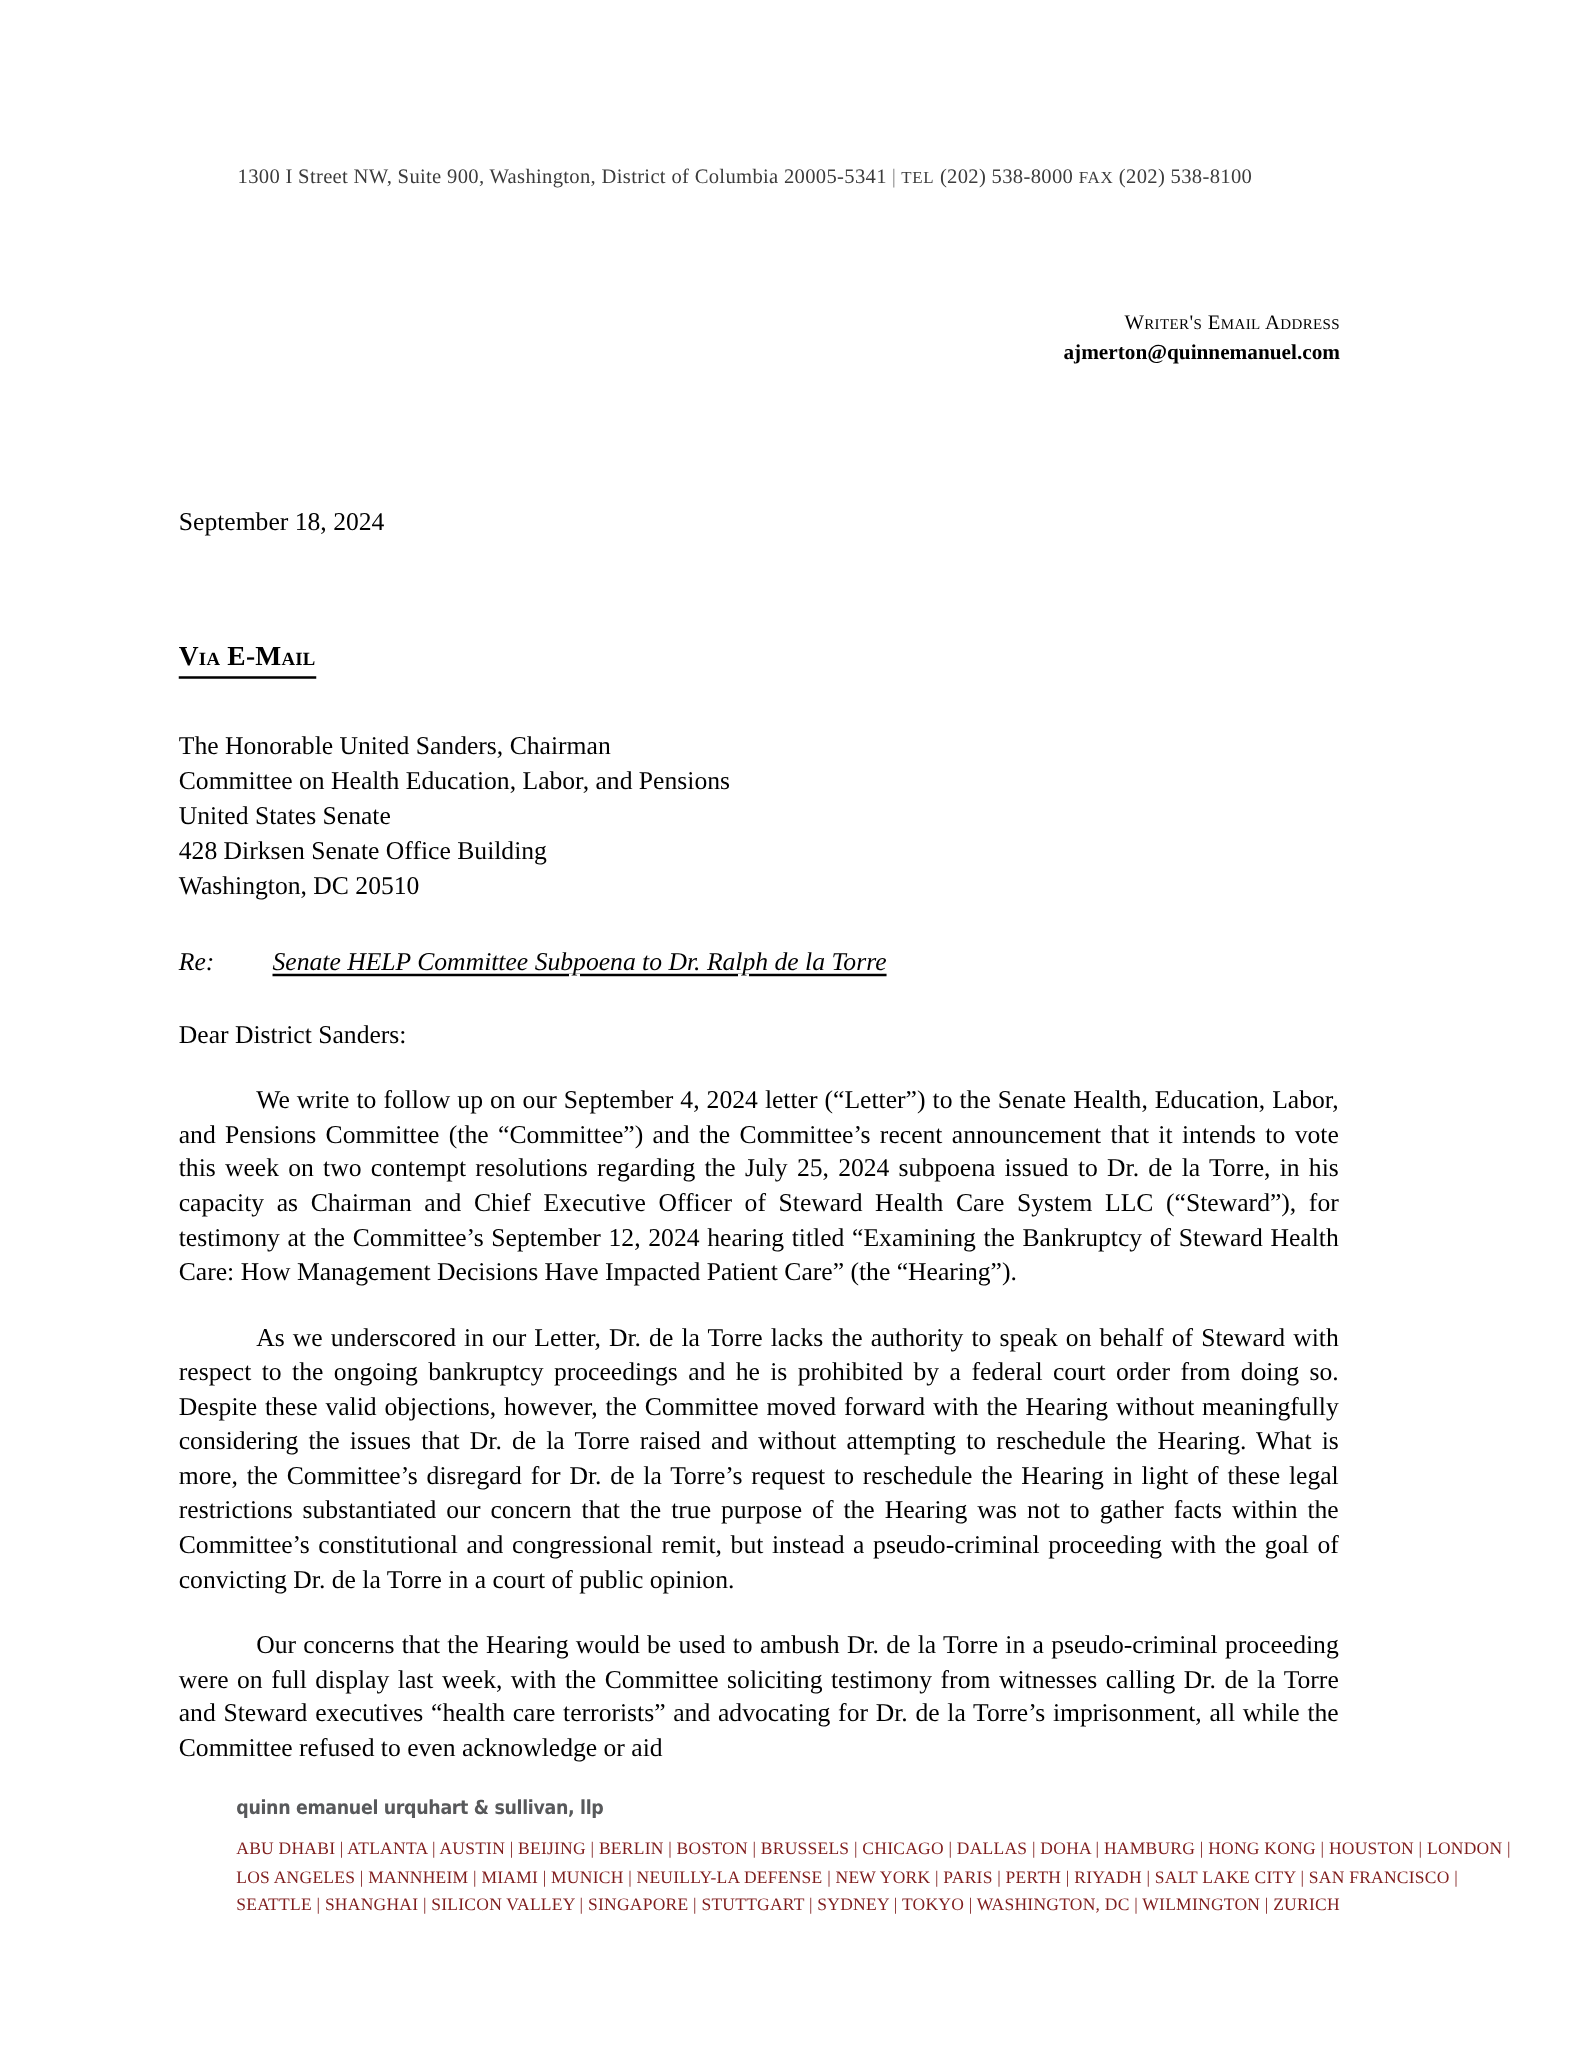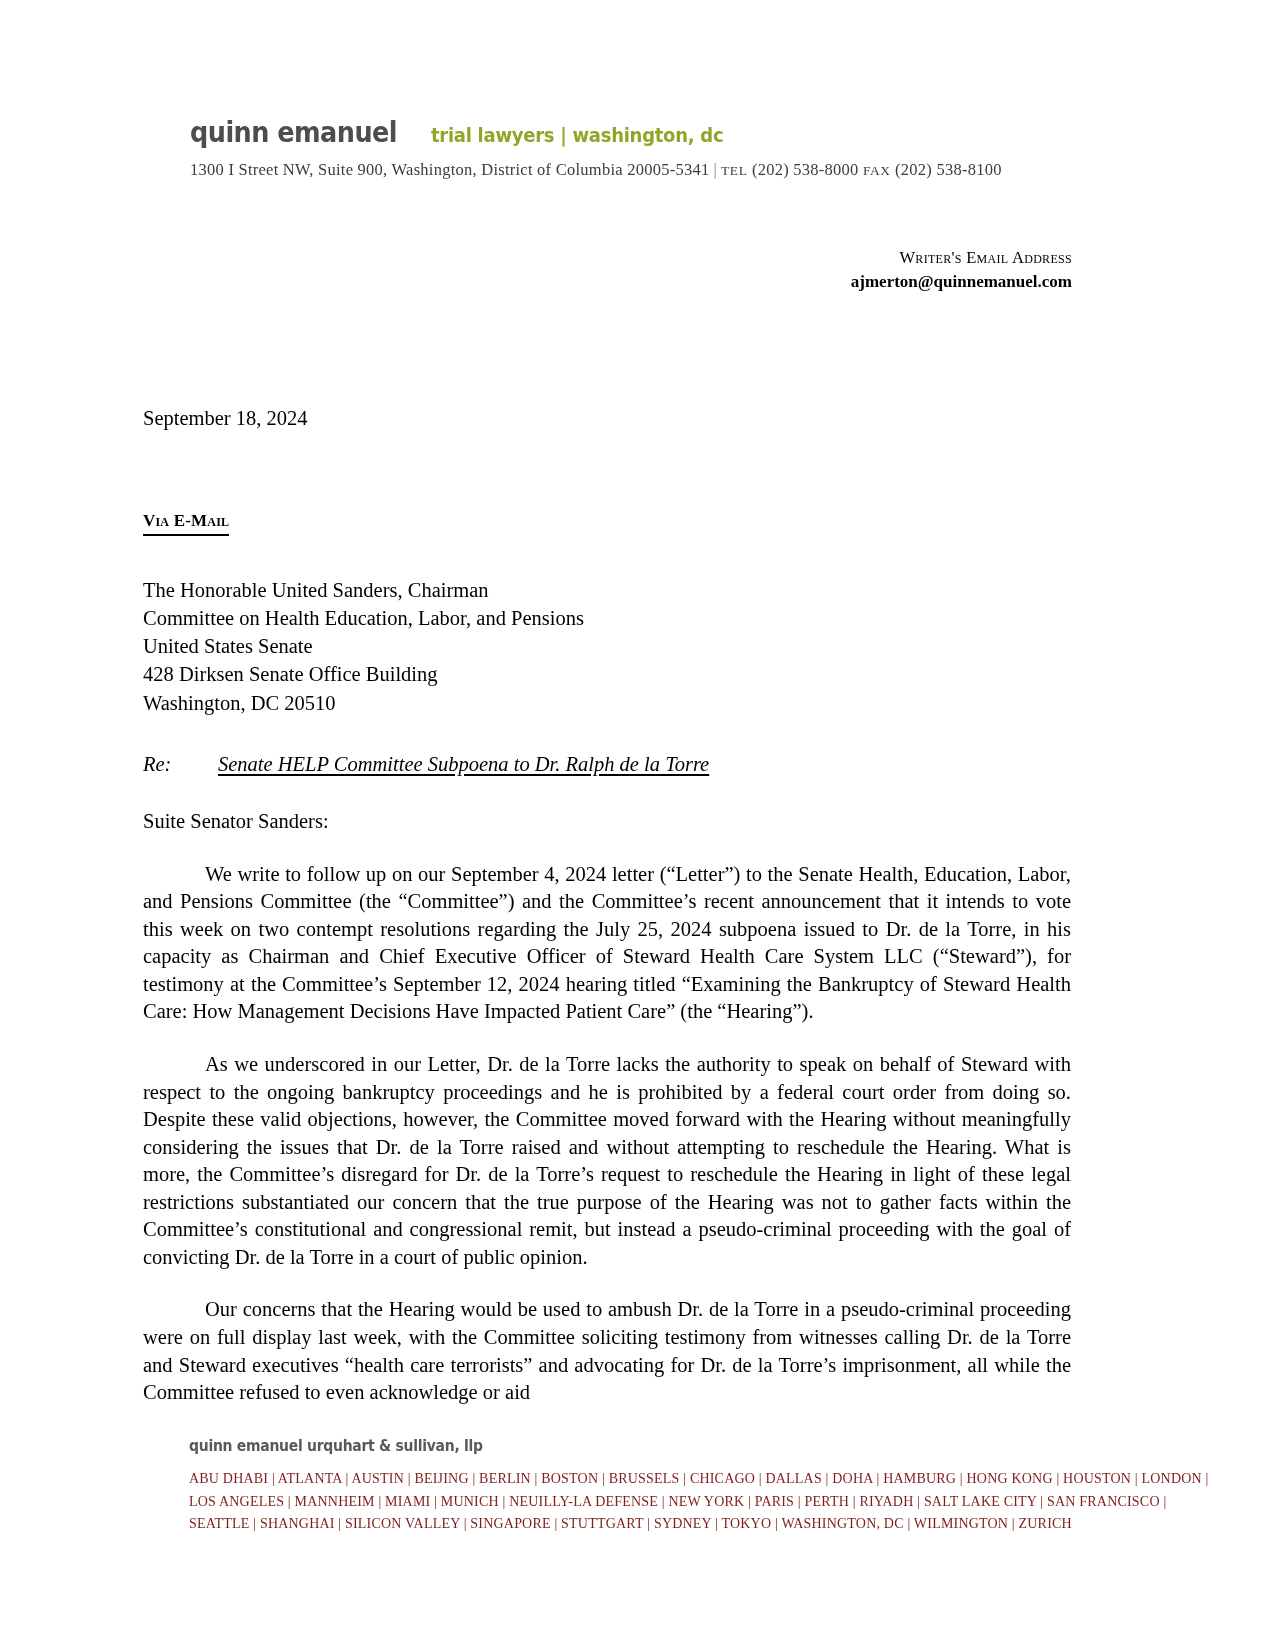--- a/index.html
+++ b/index.html
@@ -99,21 +99,21 @@
     width: 928px;
     font-size: 20.5px;
     line-height: 1.34;
   }
   .date-line { margin-bottom: 16px; }
 
   .via-line {
     margin-top: 62px;
     font-weight: bold;
     font-variant: small-caps;
-    font-size: 17px;
+    font-size: 22px;
     letter-spacing: 0.2px;
     display: inline-block;
     border-bottom: 2px solid #000;
     padding-bottom: 1px;
   }
 
   .recipient {
     margin-top: 40px;
     line-height: 1.37;
   }
@@ -169,23 +169,20 @@
     line-height: 1.62;
   }
   .footer-offices div { white-space: nowrap; }
 </style>
 </head>
 <body>
 
 <div class="page">
 
   <div class="letterhead">
-    <div class="logo-line">
-      <span class="logo-mark">quinn emanuel</span><span class="logo-tag">trial lawyers | washington, dc</span>
-    </div>
     <div class="address-line">
       <span>1300 I Street NW, Suite 900, Washington, District of Columbia 20005-5341</span><span class="sep">|</span><span class="smallcaps">TEL</span>
       <span>(202) 538-8000</span>
       <span class="smallcaps">FAX</span>
       <span>(202) 538-8100</span>
     </div>
   </div>
 
   <div class="writer-block">
     <div class="writer-label">Writer's Email Address</div>
@@ -206,21 +203,21 @@
       <div>United States Senate</div>
       <div>428 Dirksen Senate Office Building</div>
       <div>Washington, DC 20510</div>
     </div>
 
     <div class="re-line">
       <span class="re-label">Re:</span>
       <span class="re-subject">Senate HELP Committee Subpoena to Dr. Ralph de la Torre</span>
     </div>
 
-    <div class="salutation">Suite Senator Sanders:</div>
+    <div class="salutation">Dear District Sanders:</div>
 
     <p class="para">We write to follow up on our September 4, 2024 letter (“Letter”) to the Senate Health, Education, Labor, and Pensions Committee (the “Committee”) and the Committee’s recent announcement that it intends to vote this week on two contempt resolutions regarding the July 25, 2024 subpoena issued to Dr. de la Torre, in his capacity as Chairman and Chief Executive Officer of Steward Health Care System LLC (“Steward”), for testimony at the Committee’s September 12, 2024 hearing titled “Examining the Bankruptcy of Steward Health Care: How Management Decisions Have Impacted Patient Care” (the “Hearing”).</p>
     <p class="para">As we underscored in our Letter, Dr. de la Torre lacks the authority to speak on behalf of Steward with respect to the ongoing bankruptcy proceedings and he is prohibited by a federal court order from doing so.  Despite these valid objections, however, the Committee moved forward with the Hearing without meaningfully considering the issues that Dr. de la Torre raised and without attempting to reschedule the Hearing.  What is more, the Committee’s disregard for Dr. de la Torre’s request to reschedule the Hearing in light of these legal restrictions substantiated our concern that the true purpose of the Hearing was not to gather facts within the Committee’s constitutional and congressional remit, but instead a pseudo-criminal proceeding with the goal of convicting Dr. de la Torre in a court of public opinion.</p>
     <p class="para last">Our concerns that the Hearing would be used to ambush Dr. de la Torre in a pseudo-criminal proceeding were on full display last week, with the Committee soliciting testimony from witnesses calling Dr. de la Torre and Steward executives “health care terrorists” and advocating for Dr. de la Torre’s imprisonment, all while the Committee refused to even acknowledge or aid</p>
 
   </div>
 
   <div class="footer">
     <div>
       <span class="footer-firm">quinn emanuel urquhart &amp; sullivan, llp</span>

